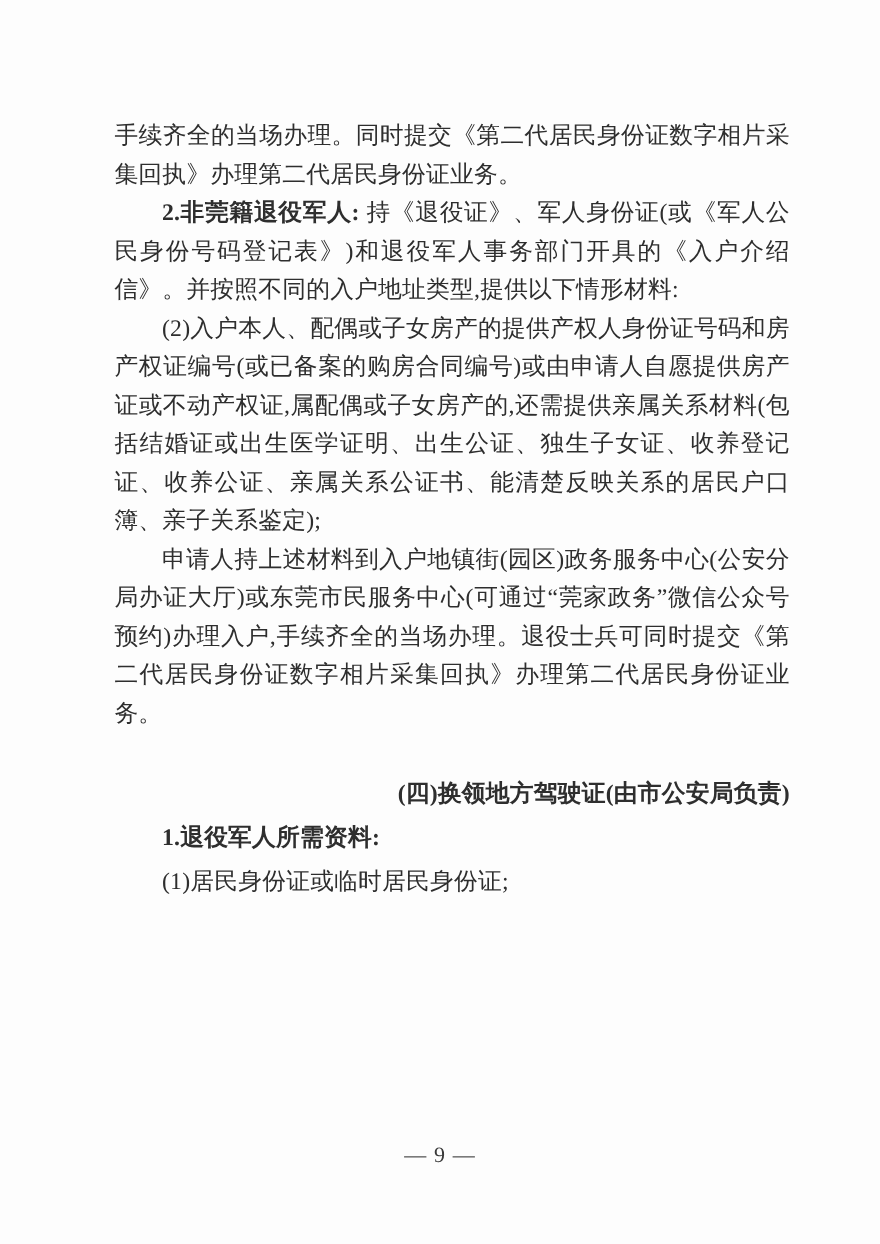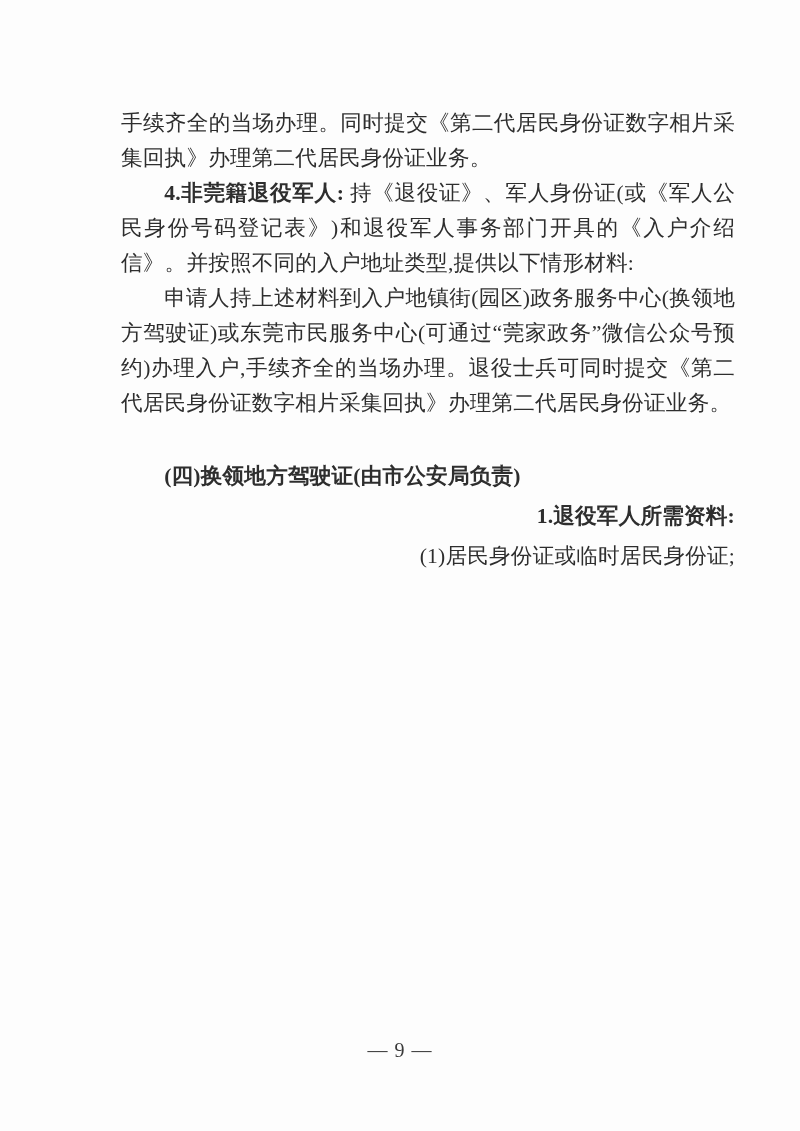--- a/index.html
+++ b/index.html
@@ -11,21 +11,21 @@
     position: relative;
     width: 800px;
     height: 1131px;
     background: #fdfdfd;
     overflow: hidden;
     font-family: "Liberation Serif", "DejaVu Serif", serif;
     color: #2e2e2e;
   }
   .doc-body {
     position: absolute;
-    left: 121px;
+    left: 104px;
     top: 106px;
     width: 614px;
     font-size: 21.6px;
     line-height: 35px;
     text-align: justify;
     text-justify: inter-ideograph;
     word-break: break-all;
     letter-spacing: 0.2px;
   }
   .para {
@@ -37,34 +37,34 @@
   }
   .bold-lead {
     font-weight: bold;
   }
   .section-heading {
     margin: 35px 0 0 0;
     font-size: 21.6px;
     font-weight: bold;
     line-height: 40px;
     text-indent: 2em;
-    text-align: left;
+    text-align: right;
   }
   .sub-heading {
     margin: 0;
     font-weight: bold;
     line-height: 40px;
     text-indent: 2em;
-    text-align: right;
+    text-align: left;
   }
   .list-para {
     margin: 0;
     line-height: 40px;
     text-indent: 2em;
-    text-align: right;
+    text-align: left;
   }
   .page-footer {
     position: absolute;
     left: 0;
     top: 1038px;
     width: 100%;
     text-align: center;
     font-size: 20px;
     line-height: 24px;
     color: #3a3a3a;
@@ -72,26 +72,27 @@
   }
 </style>
 </head>
 <body>
 
 <div class="page">
   <div class="doc-body">
 
     <p class="para no-indent">手续齐全的当场办理。同时提交《第二代居民身份证数字相片采集回执》办理第二代居民身份证业务。</p>
 
-    <p class="para"><span class="bold-lead">4.非莞籍退役军人:</span><span> 持《退役证》、军人身份证(或《军人公民身份号码登记表》)和退役军人事务部门开具的《入户介绍信》。并按照不同的入户地址类型,提供以下情形材料:</span></p>
+    <p class="para"><span class="bold-lead">2.非莞籍退役军人:</span><span> 持《退役证》、军人身份证(或《军人公民身份号码登记表》)和退役军人事务部门开具的《入户介绍信》。并按照不同的入户地址类型,提供以下情形材料:</span></p>
 
 
+    <p class="para">(2)入户本人、配偶或子女房产的提供产权人身份证号码和房产权证编号(或已备案的购房合同编号)或由申请人自愿提供房产证或不动产权证,属配偶或子女房产的,还需提供亲属关系材料(包括结婚证或出生医学证明、出生公证、独生子女证、收养登记证、收养公证、亲属关系公证书、能清楚反映关系的居民户口簿、亲子关系鉴定);</p>
 
 
-    <p class="para">申请人持上述材料到入户地镇街(园区)政务服务中心(换领地方驾驶证)或东莞市民服务中心(可通过“莞家政务”微信公众号预约)办理入户,手续齐全的当场办理。退役士兵可同时提交《第二代居民身份证数字相片采集回执》办理第二代居民身份证业务。</p>
+    <p class="para">申请人持上述材料到入户地镇街(园区)政务服务中心(公安分局办证大厅)或东莞市民服务中心(可通过“莞家政务”微信公众号预约)办理入户,手续齐全的当场办理。退役士兵可同时提交《第二代居民身份证数字相片采集回执》办理第二代居民身份证业务。</p>
 
     <h2 class="section-heading">(四)换领地方驾驶证(由市公安局负责)</h2>
 
     <p class="sub-heading">1.退役军人所需资料:</p>
 
     <p class="list-para">(1)居民身份证或临时居民身份证;</p>
 
   </div>
 
   <div class="page-footer">— 9 —</div>

